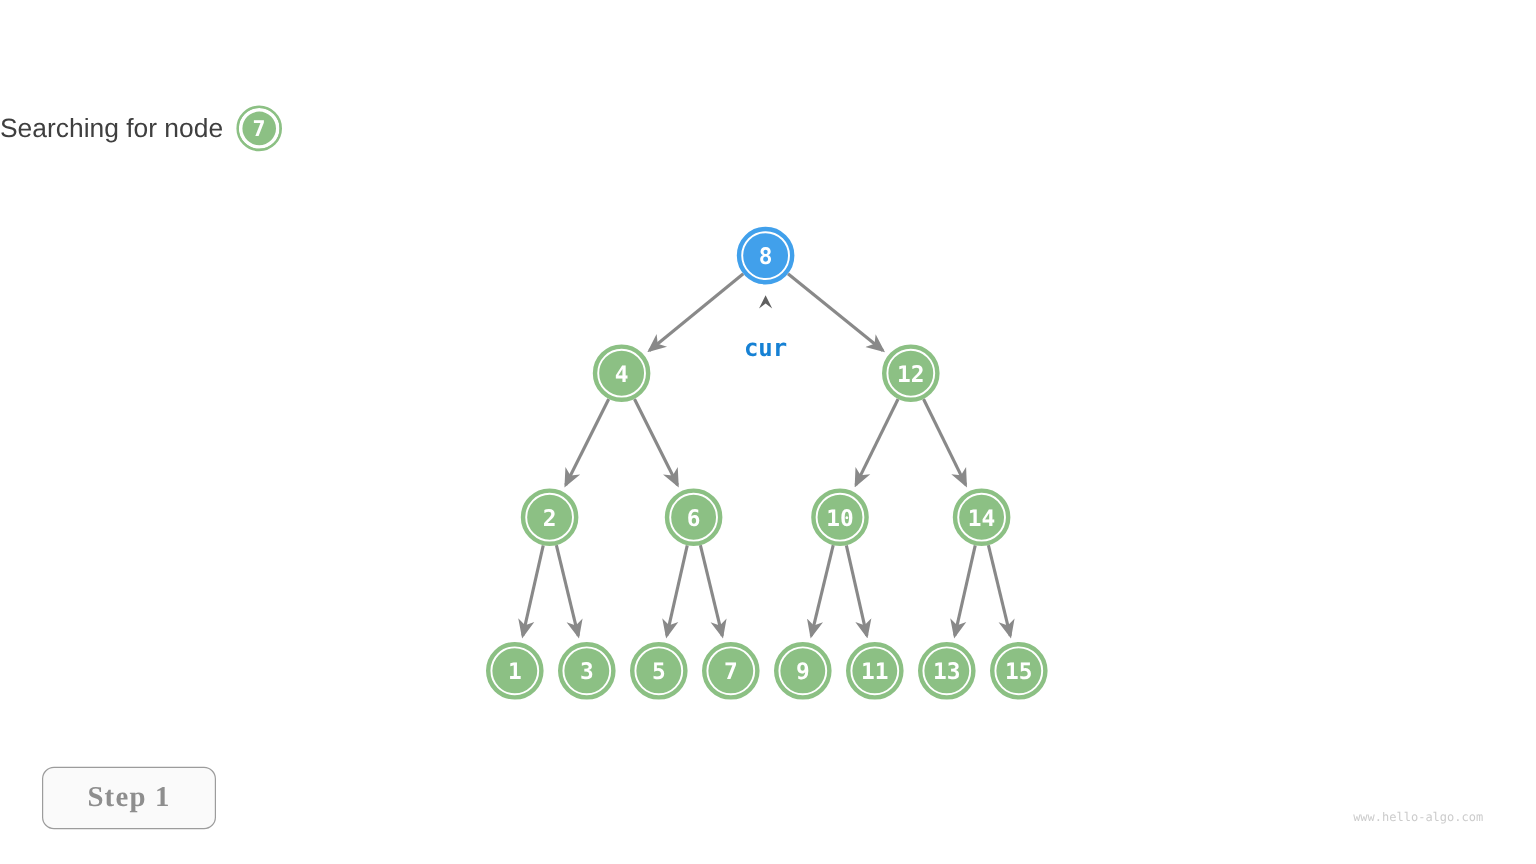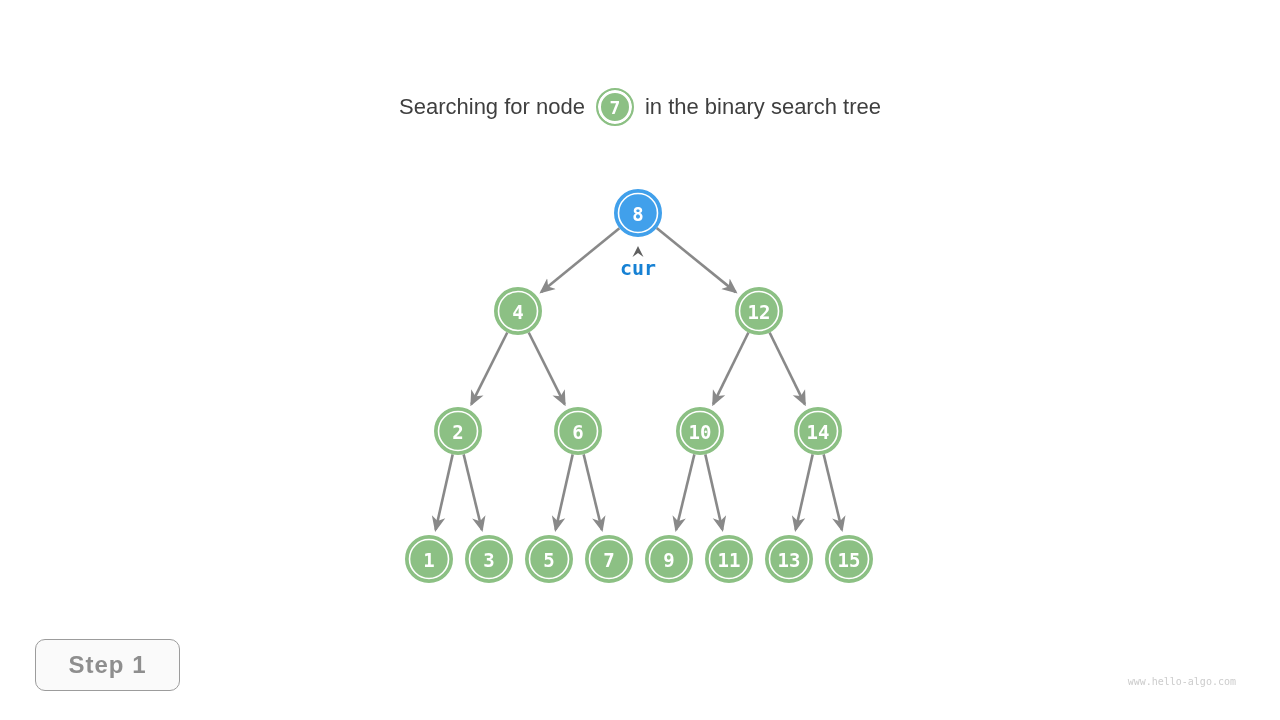--- a/index.html
+++ b/index.html
@@ -12,21 +12,21 @@
   }
   .stage {
     position: absolute; left: 0; top: 0;
     width: 1280px; height: 720px;
   }
 
   
   .title-row {
     position: absolute;
     left: 0; top: 88px; width: 1280px;
-    display: flex; align-items: center; justify-content: center;
+    display: flex; align-items: center; justify-content: flex-start;
     gap: 11px;
     font-size: 22px;
     color: #3f3f3f;
   }
   .title-node {
     width: 34px; height: 34px;
     border-radius: 50%;
     background: #8cc084;
     border: 2px solid #8cc084;
     box-shadow: inset 0 0 0 3px #ffffff;
@@ -58,21 +58,21 @@
   
   .step-badge {
     position: absolute;
     left: 35px; top: 639px;
     width: 145px; height: 52px;
     box-sizing: border-box;
     background: #fafafa;
     border: 1.5px solid #9c9c9c;
     border-radius: 10px;
     display: flex; align-items: center; justify-content: center;
-    font-family: Liberation Sans, sans-serif;
+    font-family: Liberation Serif, serif;
     font-weight: bold;
     font-size: 24px;
     color: #8e8e8e;
     letter-spacing: 1px;
   }
 
   
   .watermark {
     position: absolute;
     right: 44px; top: 676px;
@@ -182,24 +182,23 @@
         <circle cx="849" cy="559" r="19.5" fill="none" stroke="#ffffff" stroke-width="1.6"></circle>
         <text x="849" y="560" text-anchor="middle" dominant-baseline="central" font-size="19" class="node-label">15</text>
       </g>
     </svg>
 
   <div class="title-row">
     <span>Searching for node</span>
     <span class="title-node">
       <span>7</span>
     </span>
-    <span>in the binary search tree</span>
   </div>
 
-  <div class="cur-label" id="cur-label" style="left: 638px; top: 268px;">cur</div>
+  <div class="cur-label" id="cur-label" style="left: 638px; top: 290px;">cur</div>
 
   <div class="step-badge">
     <span>Step 1</span>
   </div>
 
   <div class="watermark">www.hello-algo.com</div>
 
 </div>
 
 </body></html>

